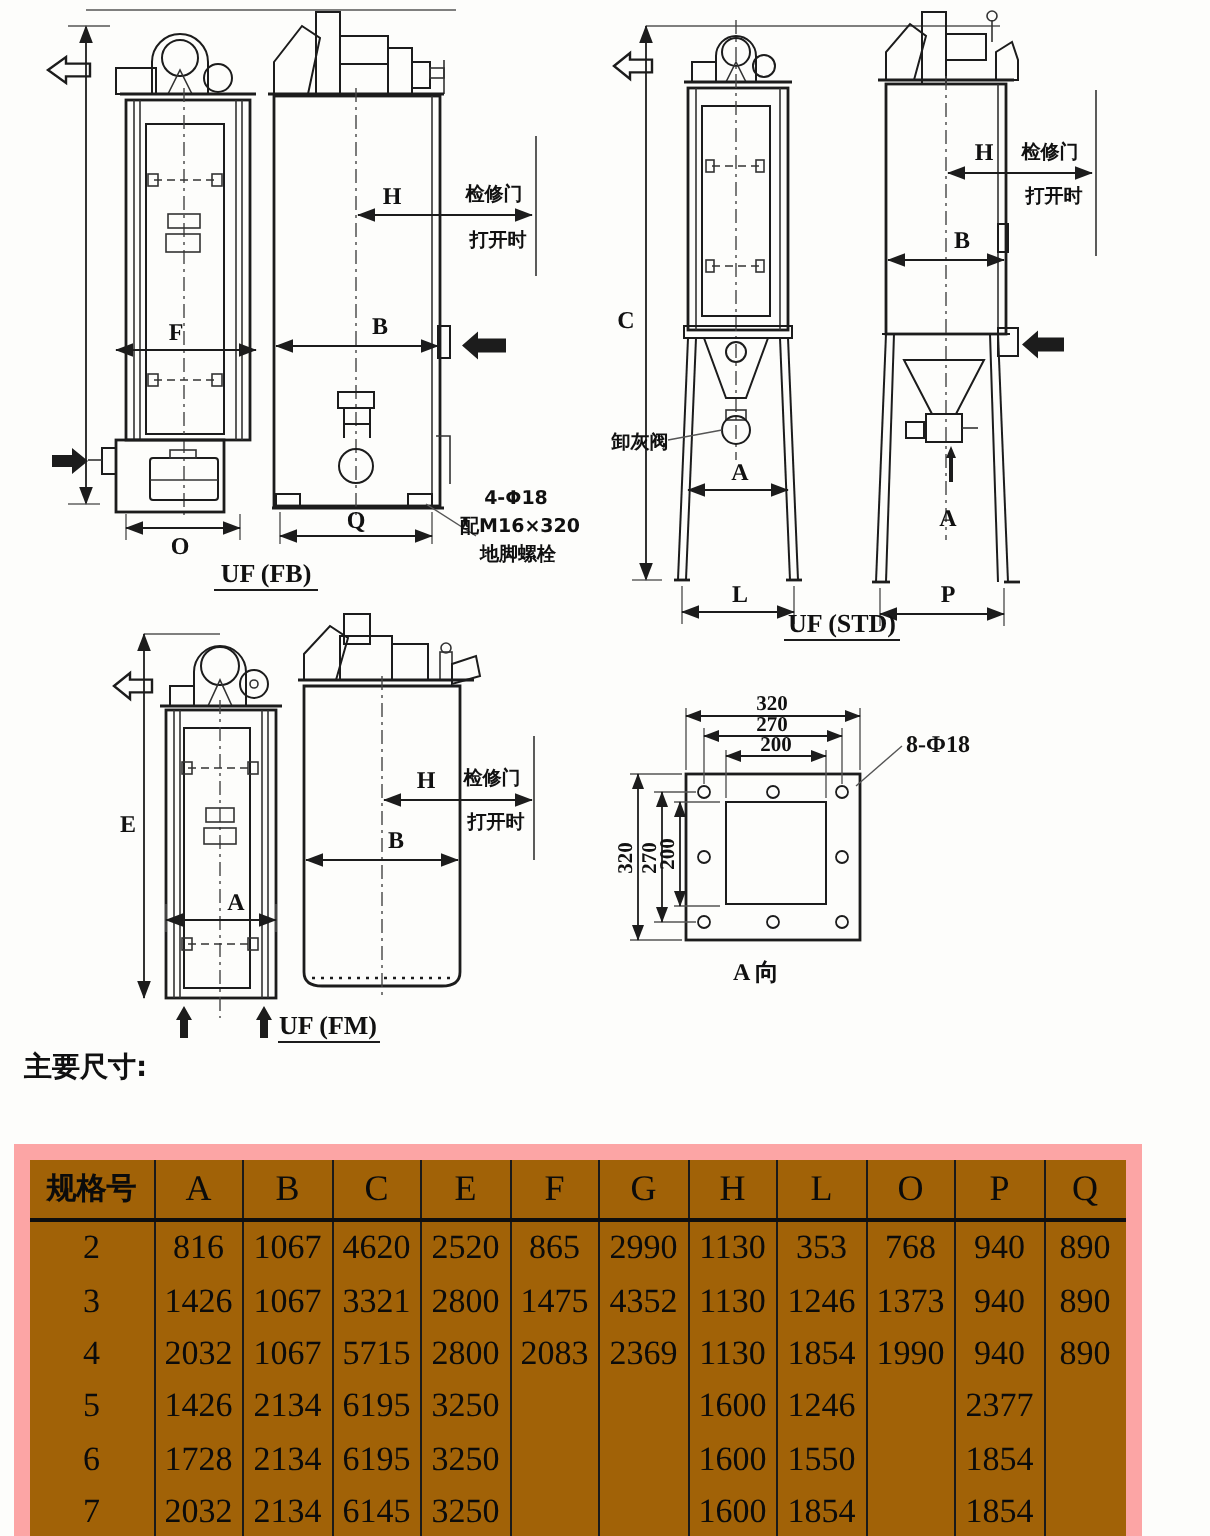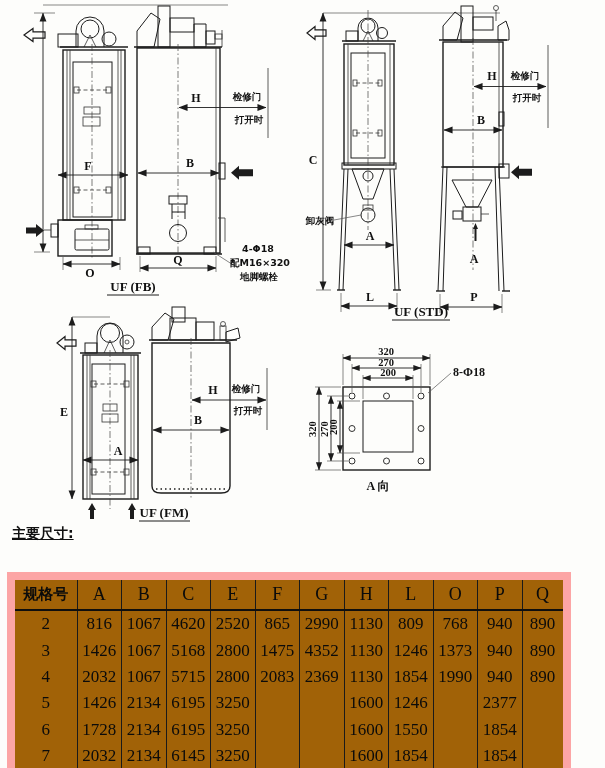--- a/index.html
+++ b/index.html
@@ -19,21 +19,21 @@
   .holl{stroke:#1c1c1c;stroke-width:1.2;fill:#fdfdfb;}
   .dot{stroke:#1c1c1c;stroke-width:1.3;fill:none;stroke-dasharray:1.5 3;}
   
   text{fill:#111;}
   .t-dim{font:bold 12px "Liberation Serif",serif;}
   .t-num{font:bold 10.5px "Liberation Serif",serif;}
   .t-cjk{font:bold 9.5px "DejaVu Sans",sans-serif;}
   .t-lbl{font:bold 13px "Liberation Serif",serif;}
   .mid{text-anchor:middle;}
   
-  .section-title{position:absolute;left:12px;top:525px;font:bold 14px "DejaVu Sans",sans-serif;color:#111;text-decoration:underline;}
+  .section-title{position:absolute;left:12px;top:525px;font:bold 14px "DejaVu Sans",sans-serif;color:#111;}
   
   table.spec{position:absolute;left:7px;top:572px;border-collapse:collapse;table-layout:fixed;
              width:557px;background:#a16207;border:8px solid #fca5a5;}
   table.spec th,table.spec td{border-left:1.5px solid #1a1a1a;text-align:center;vertical-align:middle;
              padding:0;overflow:hidden;white-space:nowrap;}
   table.spec th:first-child,table.spec td:first-child{border-left:none;}
   table.spec thead th{height:29px;border-bottom:2px solid #0e0e0e;
              font:normal 18px "Liberation Serif",serif;color:#0b0b0b;}
   table.spec thead th.cjk-head{font:bold 15px "DejaVu Sans",sans-serif;}
   table.spec tbody td{height:26.4px;font:normal 17px "Liberation Serif",serif;color:#0b0b0b;}
@@ -382,30 +382,30 @@
   <tbody>
         <tr>
           <td>2</td>
           <td>816</td>
           <td>1067</td>
           <td>4620</td>
           <td>2520</td>
           <td>865</td>
           <td>2990</td>
           <td>1130</td>
-          <td>809</td>
+          <td>353</td>
           <td>768</td>
           <td>940</td>
           <td>890</td>
         </tr>
         <tr>
           <td>3</td>
           <td>1426</td>
           <td>1067</td>
-          <td>5168</td>
+          <td>3321</td>
           <td>2800</td>
           <td>1475</td>
           <td>4352</td>
           <td>1130</td>
           <td>1246</td>
           <td>1373</td>
           <td>940</td>
           <td>890</td>
         </tr>
         <tr>

